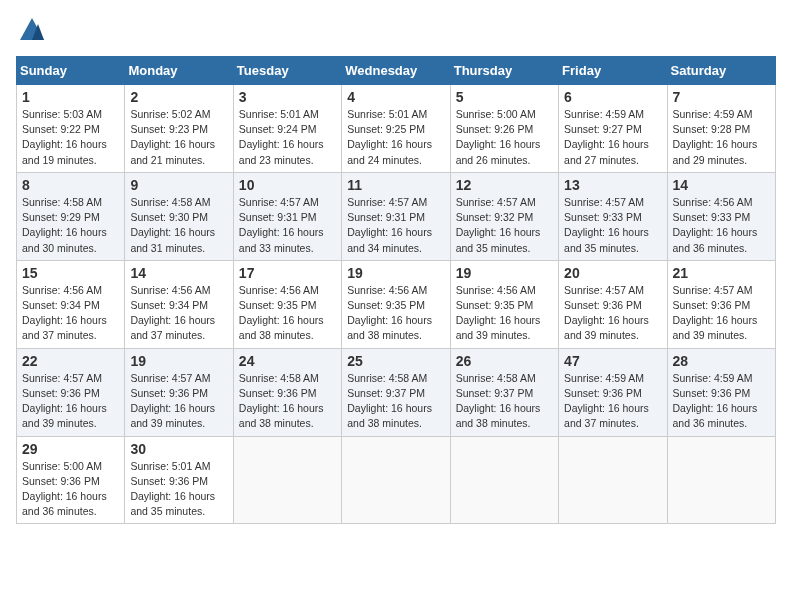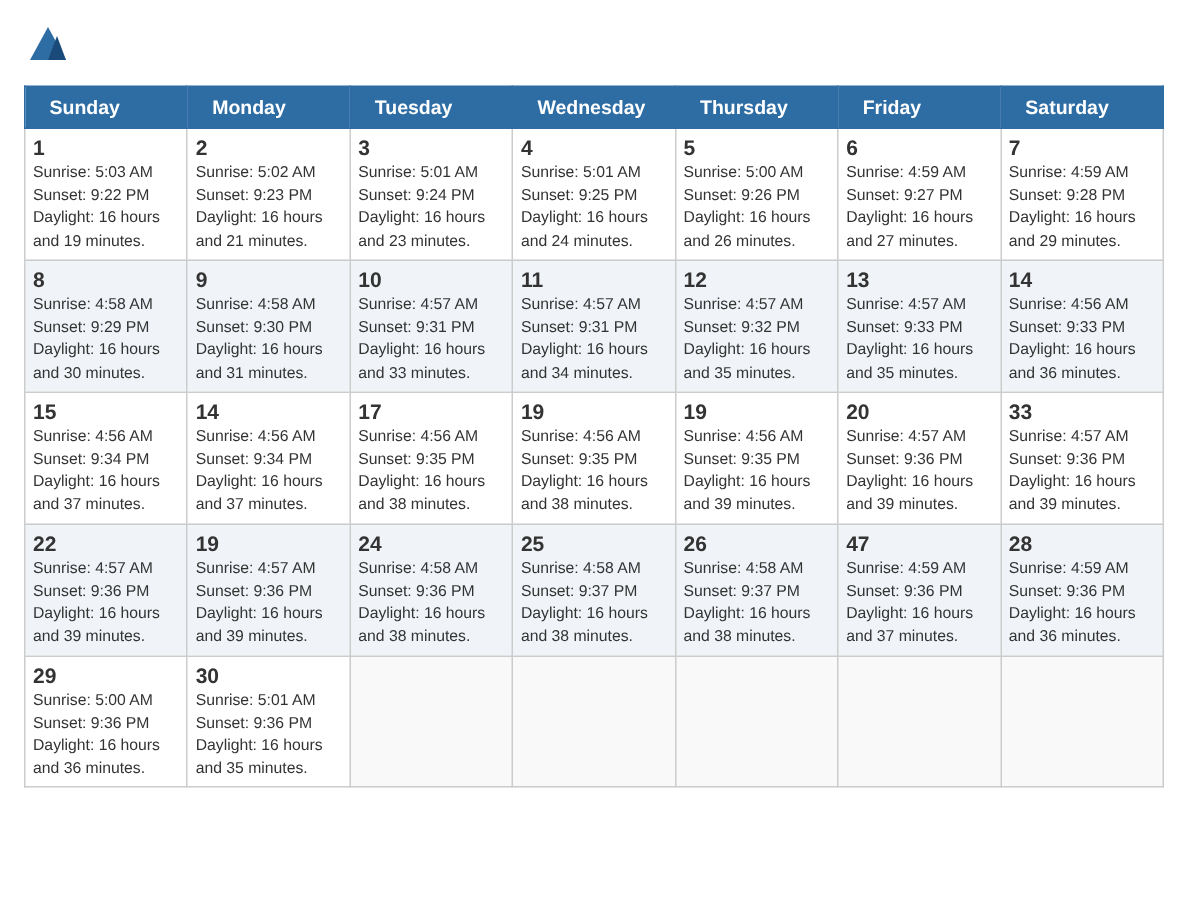--- a/index.html
+++ b/index.html
@@ -45,21 +45,21 @@
       color: #555;
     }
     .calendar {
       width: 100%;
       border-collapse: collapse;
       font-size: 11px;
     }
     .calendar th {
       background: #2e6da4;
       color: #fff;
-      padding: 6px 16px;
+      padding: 6px 3px;
       text-align: left;
       font-size: 13px;
       font-weight: bold;
       border: 1px solid #2e6da4;
     }
     .calendar td {
       border: 1px solid #ccc;
       vertical-align: top;
       padding: 4px 5px;
       width: 108px;
@@ -200,21 +200,21 @@
         </td>
         <td>
           <span class="day-number">19</span>
           <div class="day-info">Sunrise: 4:56 AM<br>Sunset: 9:35 PM<br>Daylight: 16 hours and 39 minutes.</div>
         </td>
         <td>
           <span class="day-number">20</span>
           <div class="day-info">Sunrise: 4:57 AM<br>Sunset: 9:36 PM<br>Daylight: 16 hours and 39 minutes.</div>
         </td>
         <td>
-          <span class="day-number">33</span>
+          <span class="day-number">21</span>
           <div class="day-info">Sunrise: 4:57 AM<br>Sunset: 9:36 PM<br>Daylight: 16 hours and 39 minutes.</div>
         </td>
       </tr>
       <tr>
         <td>
           <span class="day-number">22</span>
           <div class="day-info">Sunrise: 4:57 AM<br>Sunset: 9:36 PM<br>Daylight: 16 hours and 39 minutes.</div>
         </td>
         <td>
           <span class="day-number">19</span>

